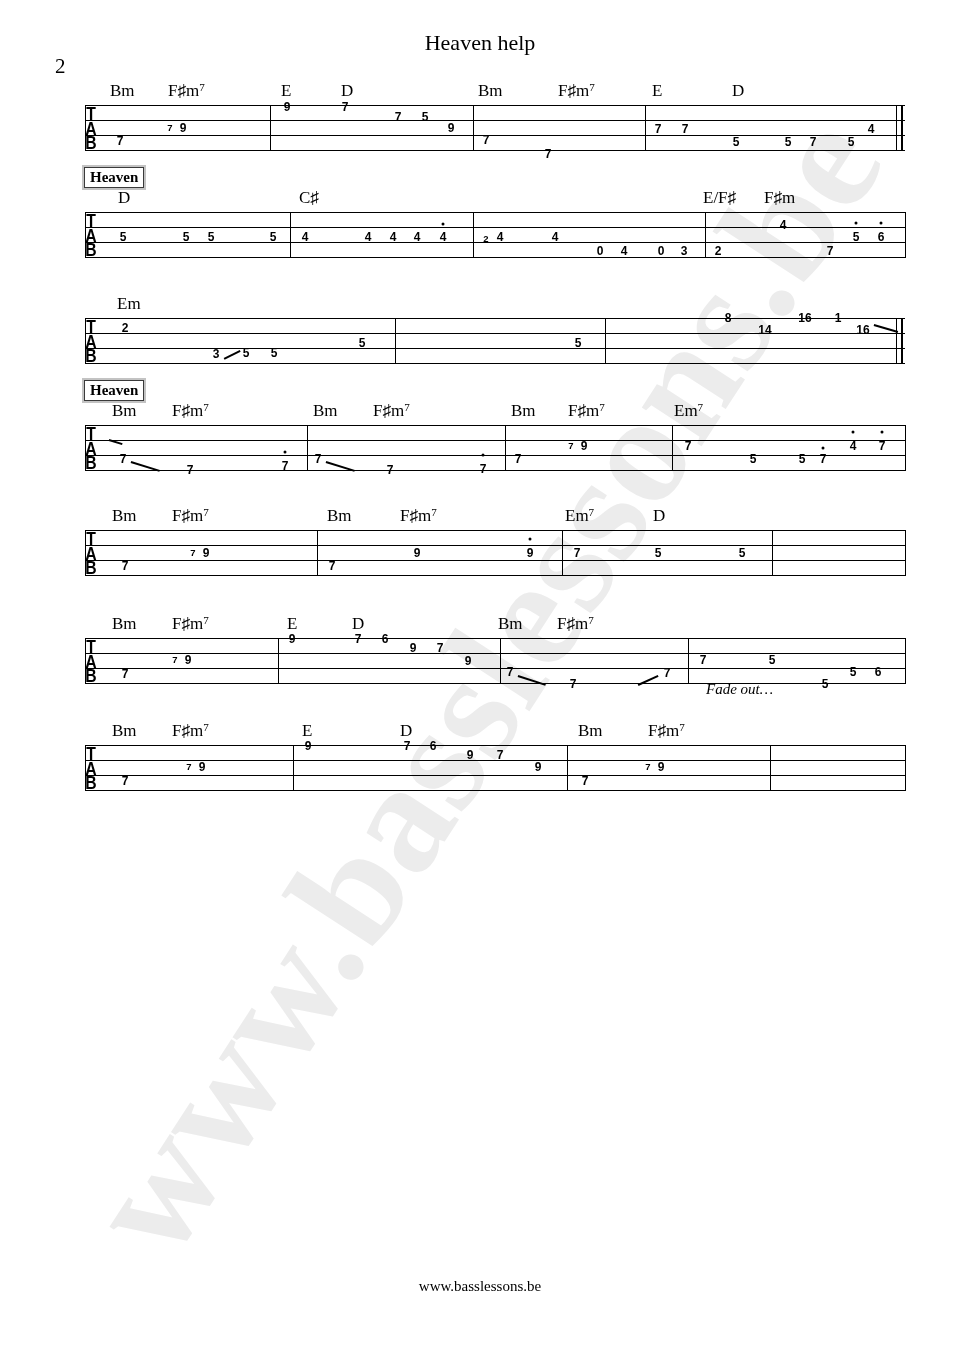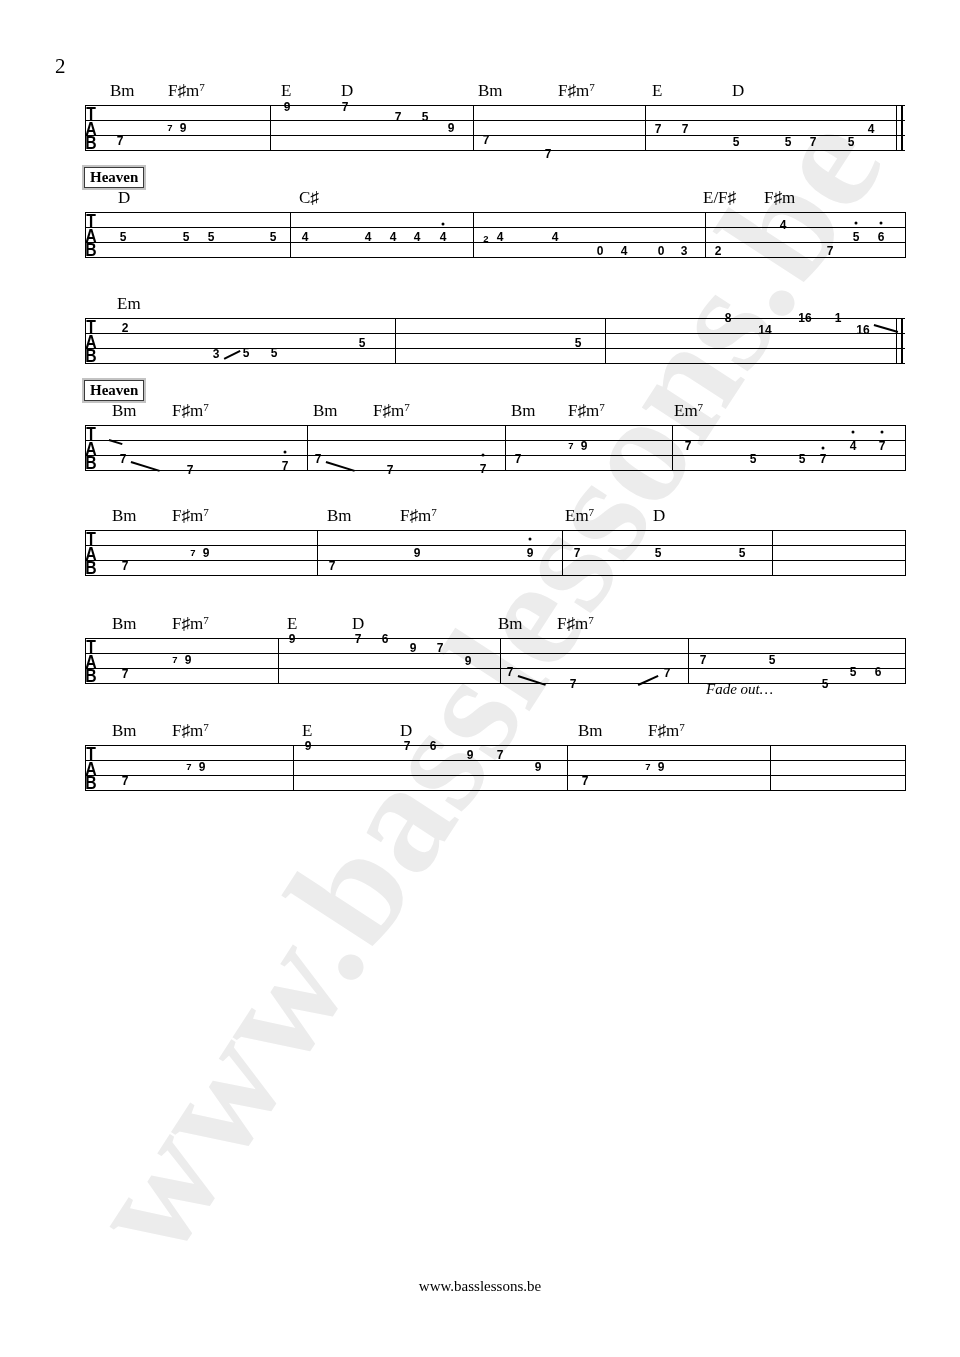--- a/index.html
+++ b/index.html
@@ -33,20 +33,21 @@
            border:1px solid #3a3a3a; outline:2px solid #c3c3c3; background:#fff; line-height:18px; }
   .ftext { position:absolute; font-style:italic; font-size:15px; white-space:nowrap; }
 </style>
 </head>
 <body>
 
 <div class="page">
   <div class="watermark">www.basslessons.be</div>
   <div class="layer">
     <div class="pagenum">2</div>
+    <div class="title">Heaven help</div>
     <div id="score">
         <div class="sline" style="left: 85px; width: 820px; top: 105px;"></div>
         <div class="sline" style="left: 85px; width: 820px; top: 120px;"></div>
         <div class="sline" style="left: 85px; width: 820px; top: 135px;"></div>
         <div class="sline" style="left: 85px; width: 820px; top: 150px;"></div>
         <div class="clef" style="left: 91px; top: 113px;">T</div>
         <div class="clef" style="left: 91px; top: 127.5px;">A</div>
         <div class="clef" style="left: 91px; top: 142px;">B</div>
         <div class="vline" style="left: 85px; top: 105px; height: 46px;"></div>
         <div class="vline" style="left: 270px; top: 105px; height: 46px;"></div>

